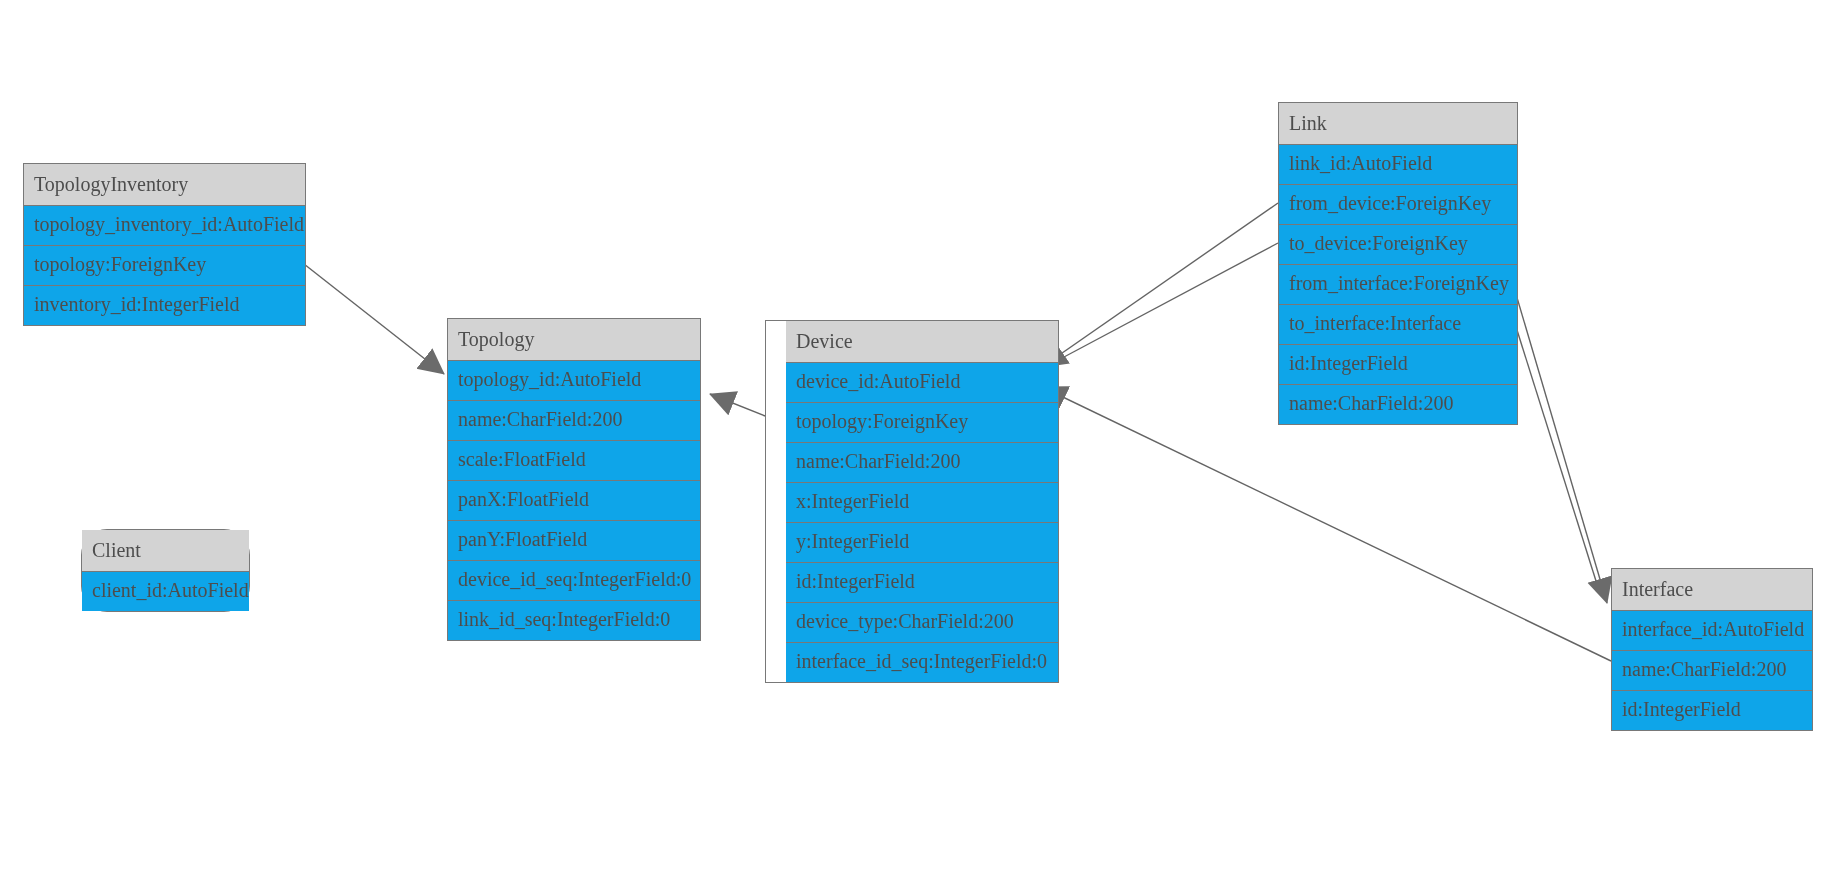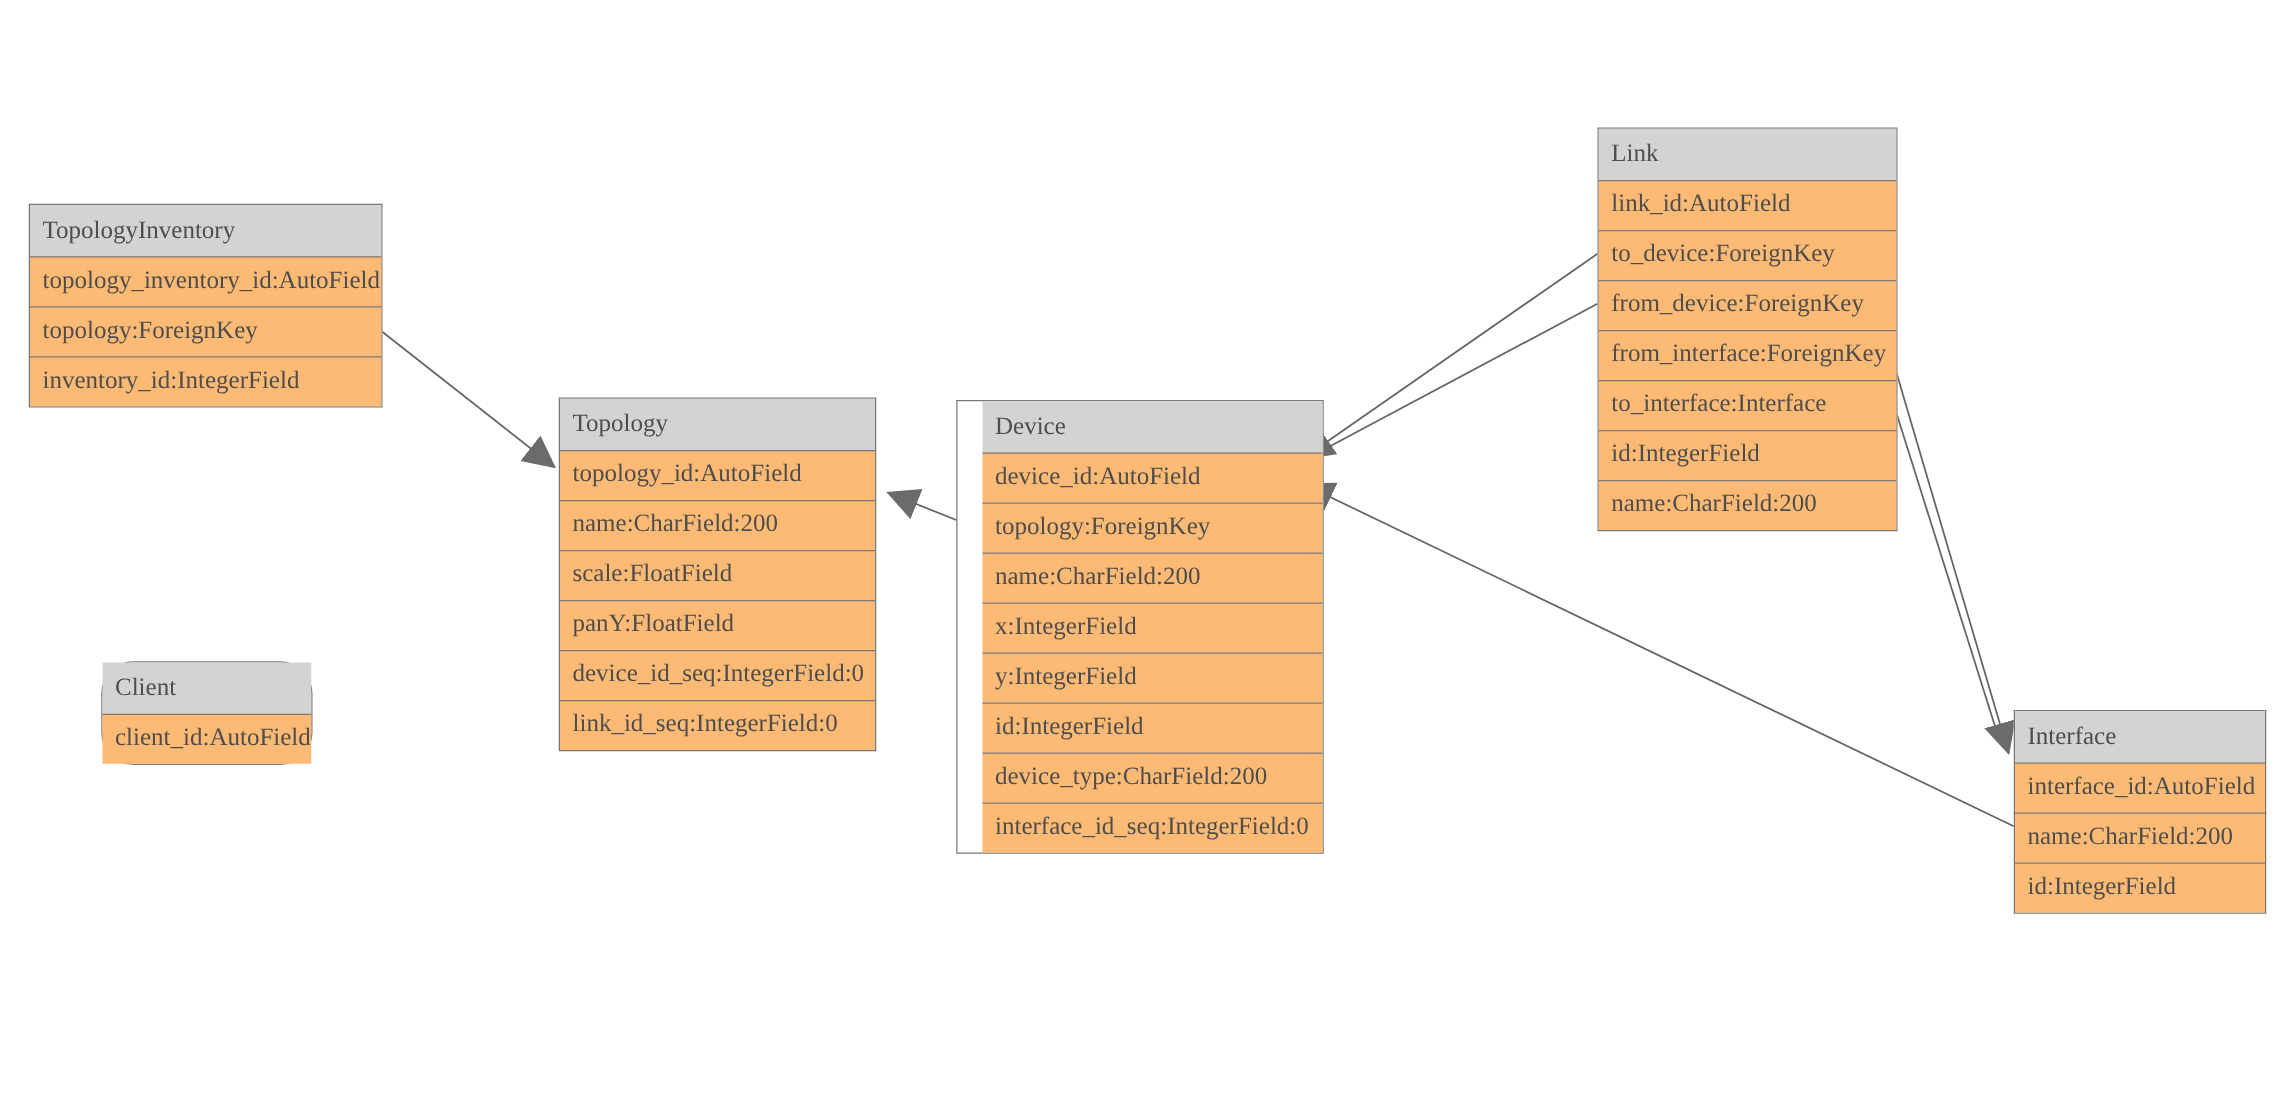--- a/index.html
+++ b/index.html
@@ -45,21 +45,21 @@
     line-height: 41px;
     padding-left: 10px;
     background: var(--header-fill);
   }
   .entity-row {
     box-sizing: border-box;
     height: 40px;
     line-height: 37px;
     padding-left: 10px;
     border-top: 1.5px solid var(--border);
-    background: #fdba74;
+    background: #0ea5e9;
     white-space: nowrap;
     font-family: Liberation Serif, serif;
   }
 </style>
 </head>
 <body>
 
 <div id="diagram-canvas">
   <svg id="edge-layer" width="1824" height="874" viewBox="0 0 1824 874" xmlns="http://www.w3.org/2000/svg">
     <defs>
@@ -82,20 +82,21 @@
         <div class="entity-header">TopologyInventory</div>
         <div class="entity-row">topology_inventory_id:AutoField</div>
         <div class="entity-row">topology:ForeignKey</div>
         <div class="entity-row">inventory_id:IntegerField</div>
       </div>
       <div class="entity" style="left: 447px; top: 318px; width: 252px;">
         <div class="entity-header">Topology</div>
         <div class="entity-row">topology_id:AutoField</div>
         <div class="entity-row">name:CharField:200</div>
         <div class="entity-row">scale:FloatField</div>
+        <div class="entity-row">panX:FloatField</div>
         <div class="entity-row">panY:FloatField</div>
         <div class="entity-row">device_id_seq:IntegerField:0</div>
         <div class="entity-row">link_id_seq:IntegerField:0</div>
       </div>
       <div class="entity" style="left: 81px; top: 529px; width: 167px; border-radius: 26px;">
         <div class="entity-header">Client</div>
         <div class="entity-row">client_id:AutoField</div>
       </div>
       <div class="entity" style="left: 765px; top: 320px; width: 272px; padding-left: 20px;">
         <div class="entity-header">Device</div>
@@ -104,22 +105,22 @@
         <div class="entity-row">name:CharField:200</div>
         <div class="entity-row">x:IntegerField</div>
         <div class="entity-row">y:IntegerField</div>
         <div class="entity-row">id:IntegerField</div>
         <div class="entity-row">device_type:CharField:200</div>
         <div class="entity-row">interface_id_seq:IntegerField:0</div>
       </div>
       <div class="entity" style="left: 1278px; top: 102px; width: 238px;">
         <div class="entity-header">Link</div>
         <div class="entity-row">link_id:AutoField</div>
+        <div class="entity-row">from_device:ForeignKey</div>
         <div class="entity-row">to_device:ForeignKey</div>
-        <div class="entity-row">from_device:ForeignKey</div>
         <div class="entity-row">from_interface:ForeignKey</div>
         <div class="entity-row">to_interface:Interface</div>
         <div class="entity-row">id:IntegerField</div>
         <div class="entity-row">name:CharField:200</div>
       </div>
       <div class="entity" style="left: 1611px; top: 568px; width: 200px;">
         <div class="entity-header">Interface</div>
         <div class="entity-row">interface_id:AutoField</div>
         <div class="entity-row">name:CharField:200</div>
         <div class="entity-row">id:IntegerField</div>

